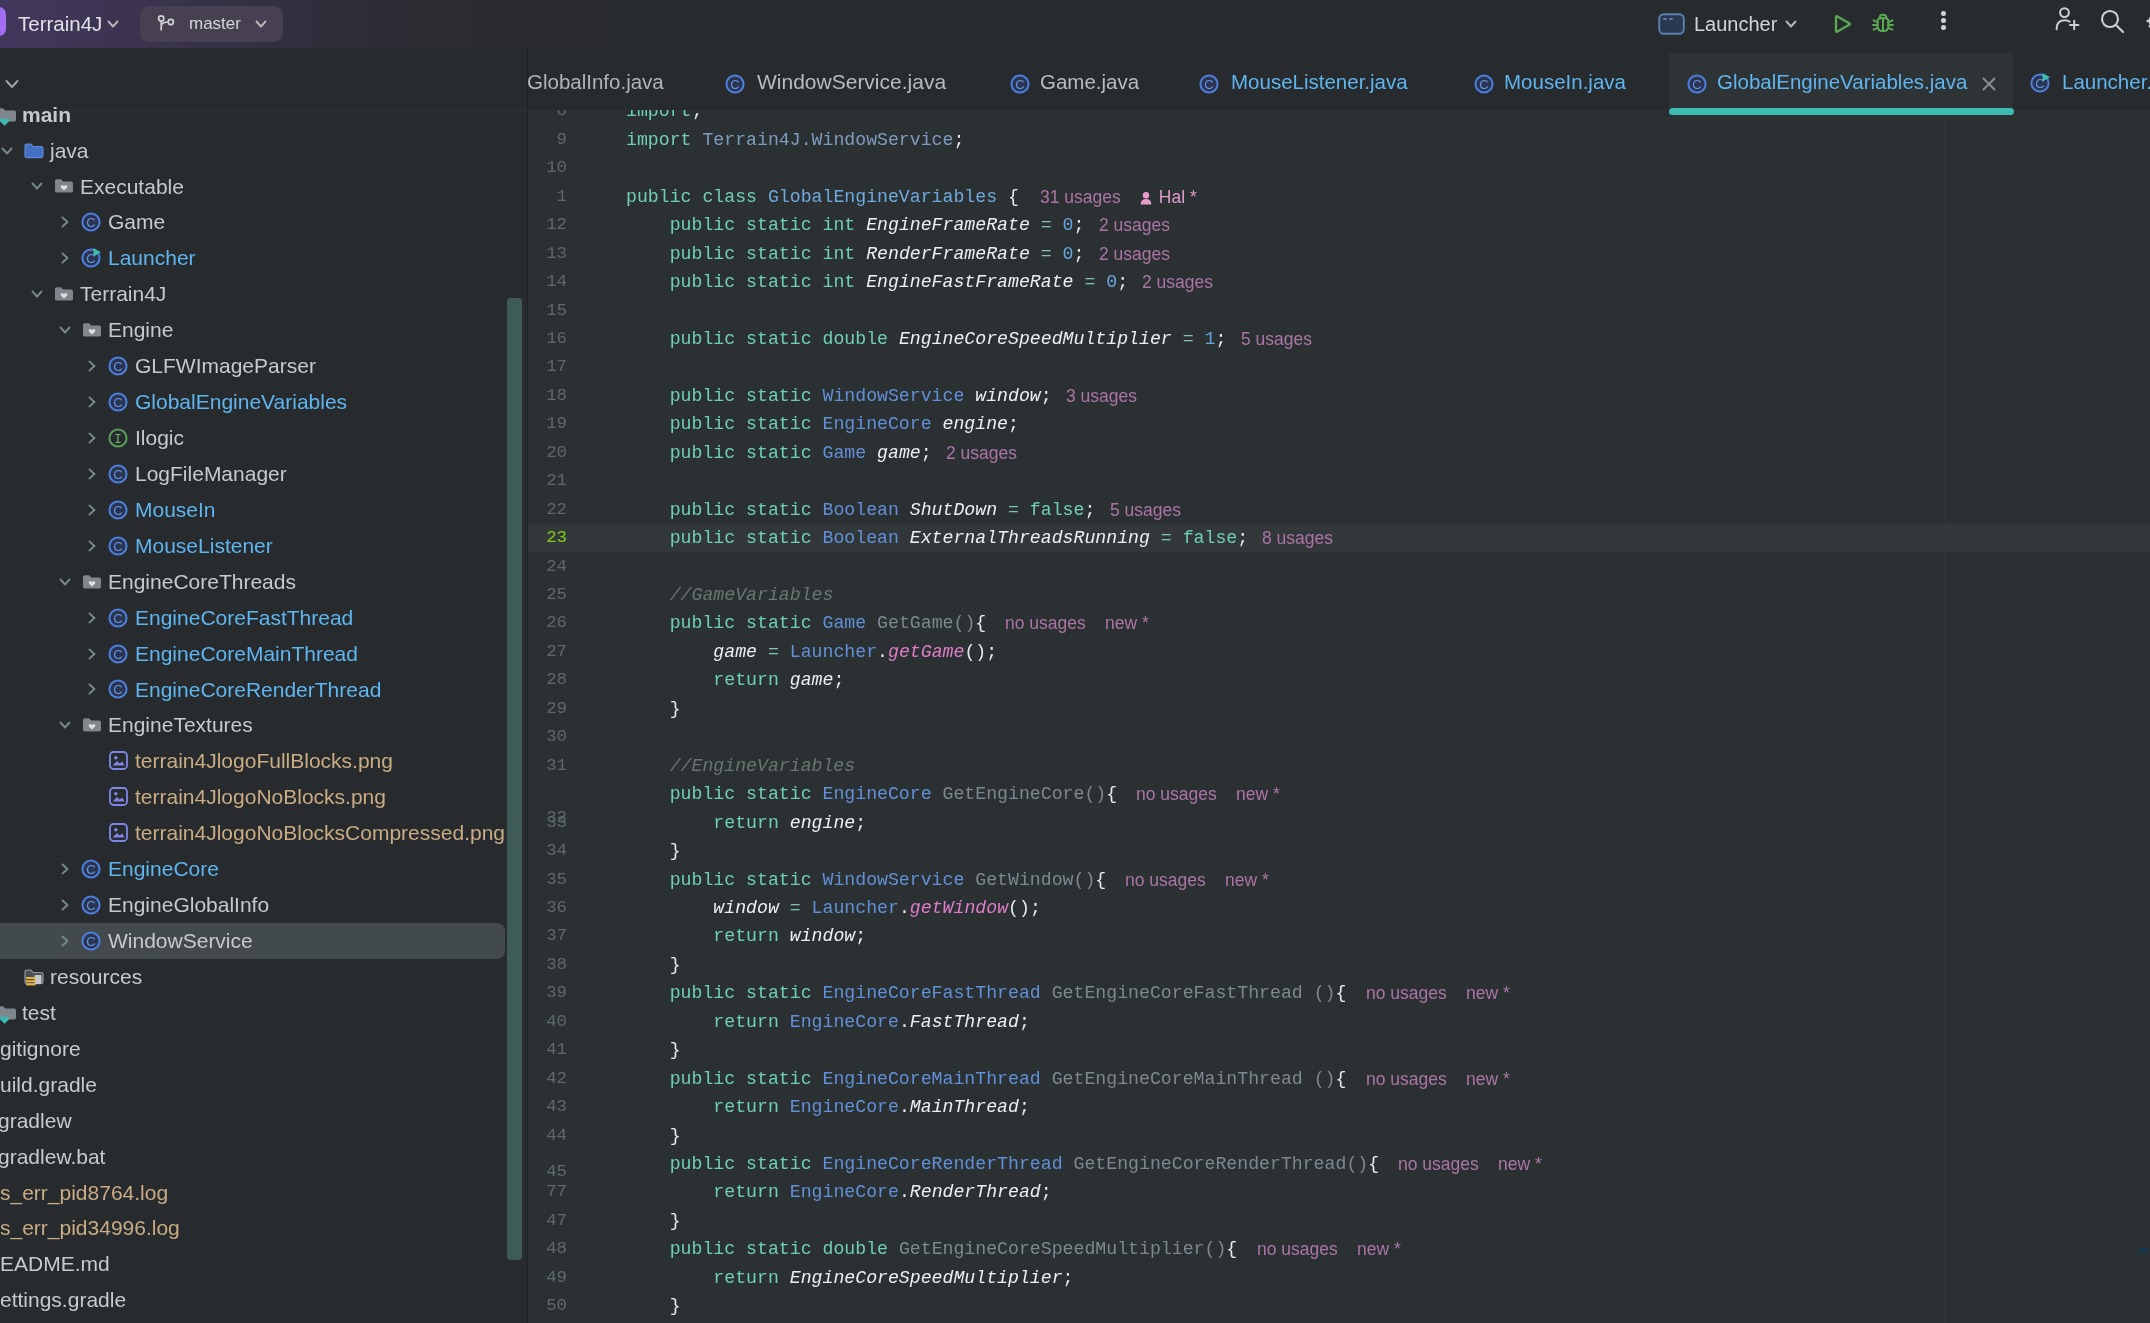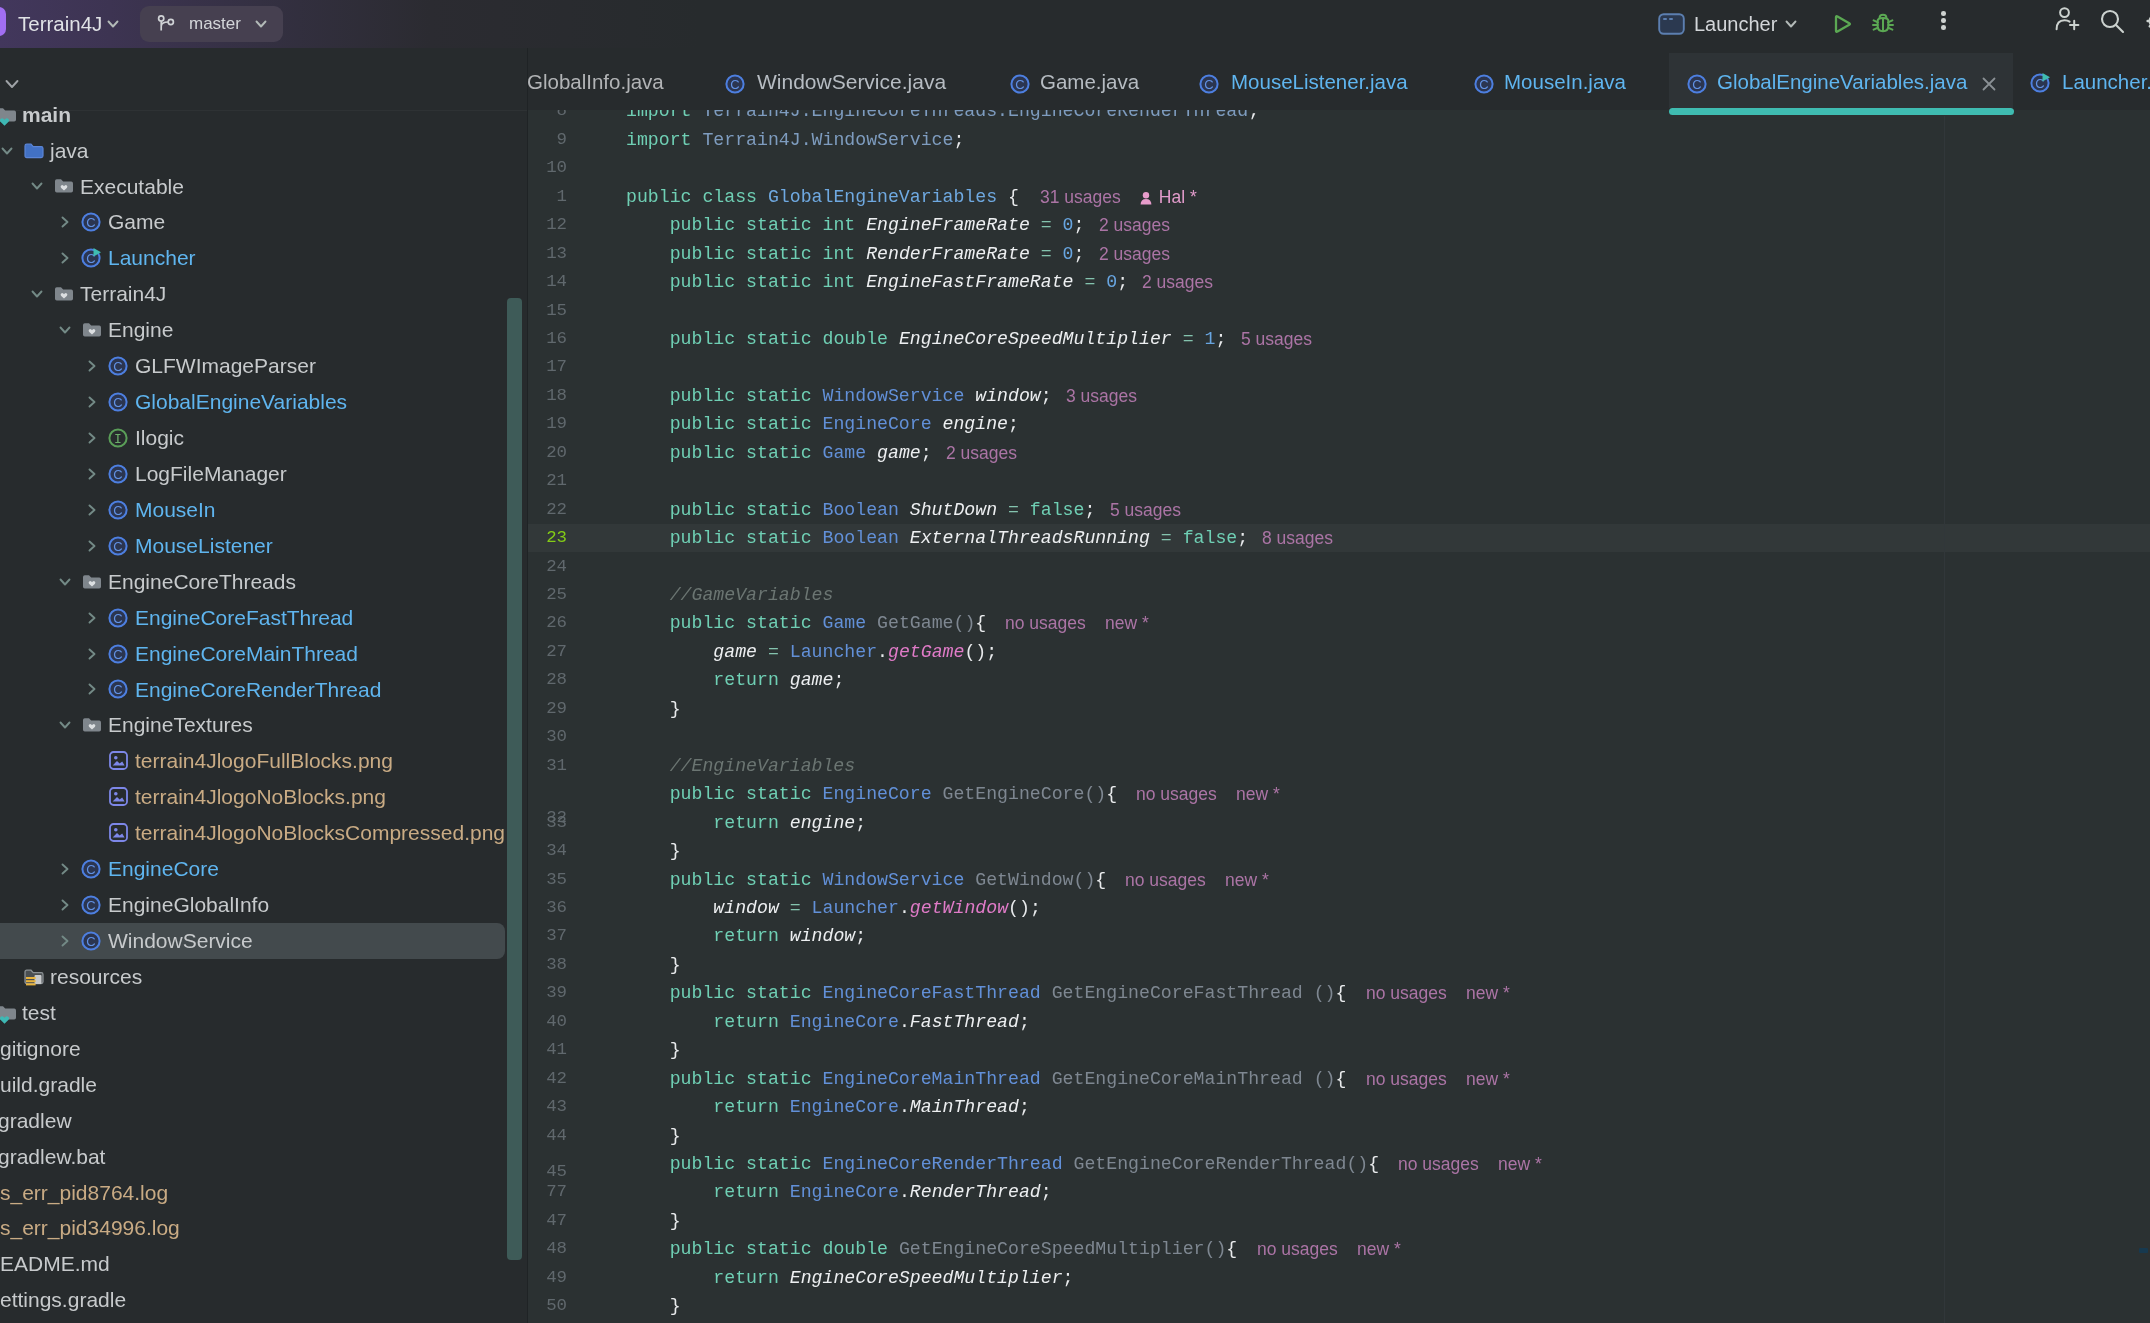--- a/index.html
+++ b/index.html
@@ -112,21 +112,21 @@
       <circle cx="10" cy="10" r="8.6" fill="#2b3550" stroke="#4d7fe0" stroke-width="2"></circle>
       <text x="10" y="14.7" font-family="Liberation Sans" font-size="13" fill="#6292e4" text-anchor="middle">C</text>
       <path d="M12.5 0 L20 4.3 L12.5 8.6 Z" fill="#3fbcb1"></path>
     </svg></div>
 <div class="abs" style="left:2062px;top:58px;height:47px;display:flex;align-items:center;font-size:20.5px;color:#5fb5ef;white-space:pre">Launcher.j</div>
 <div class="abs" style="left:528px;top:524.1px;width:1622px;height:28.4px;background:#323839"></div>
 <div class="abs" style="left:1944px;top:116px;width:1px;height:1207px;background:#31373a"></div>
 <div class="abs" style="left:2139px;top:1248px;width:9px;height:5px;background:#17394f;border-radius:1px"></div>
 <div class="abs" style="left:528px;top:110px;width:1622px;height:16px;overflow:hidden">
     <div class="ln" style="left:-1px;top:-12.7px;height:28.45px;line-height:28.45px">8</div>
-    <div class="code" style="left:98px;top:-12.7px;height:28.45px;display:flex;align-items:center"><span class="k">import</span><span class="im">&nbsp;Terrain4J.EngineCoreThreads.EngineCoreRenderThread</span><span class="p">;</span></div>
+    <div class="code" style="left:98px;top:-12.7px;height:28.45px;display:flex;align-items:center"><span class="k">import</span><span class="p">;</span></div>
   </div>
 <div class="code" style="top:125.8px;height:28.45px;display:flex;align-items:center"><span class="k">import</span><span class="im">&nbsp;Terrain4J.WindowService</span><span class="p">;</span></div>
 <div class="ln" style="top:125.8px;height:28.45px;line-height:28.45px;">9</div>
 <div class="code" style="top:154.2px;height:28.45px;display:flex;align-items:center"></div>
 <div class="ln" style="top:154.2px;height:28.45px;line-height:28.45px;">10</div>
 <div class="code" style="top:182.7px;height:28.45px;display:flex;align-items:center"><span class="k">public&nbsp;class</span><span class="cd">&nbsp;GlobalEngineVariables&nbsp;</span><span class="p">{</span></div>
 <div class="ln" style="top:182.7px;height:28.45px;line-height:28.45px;">1</div>
 <div class="lbl" style="left:1040px;top:182.7px;height:28.45px;line-height:28.45px"><span style="color:#ab74a5">31&nbsp;usages</span></div>
 <div class="lbl" style="left:1138px;top:182.7px;height:28.45px;line-height:28.45px"><svg width="16" height="16" viewBox="0 0 16 16" style="vertical-align:-3px">
       <g fill="#e79ccb">

